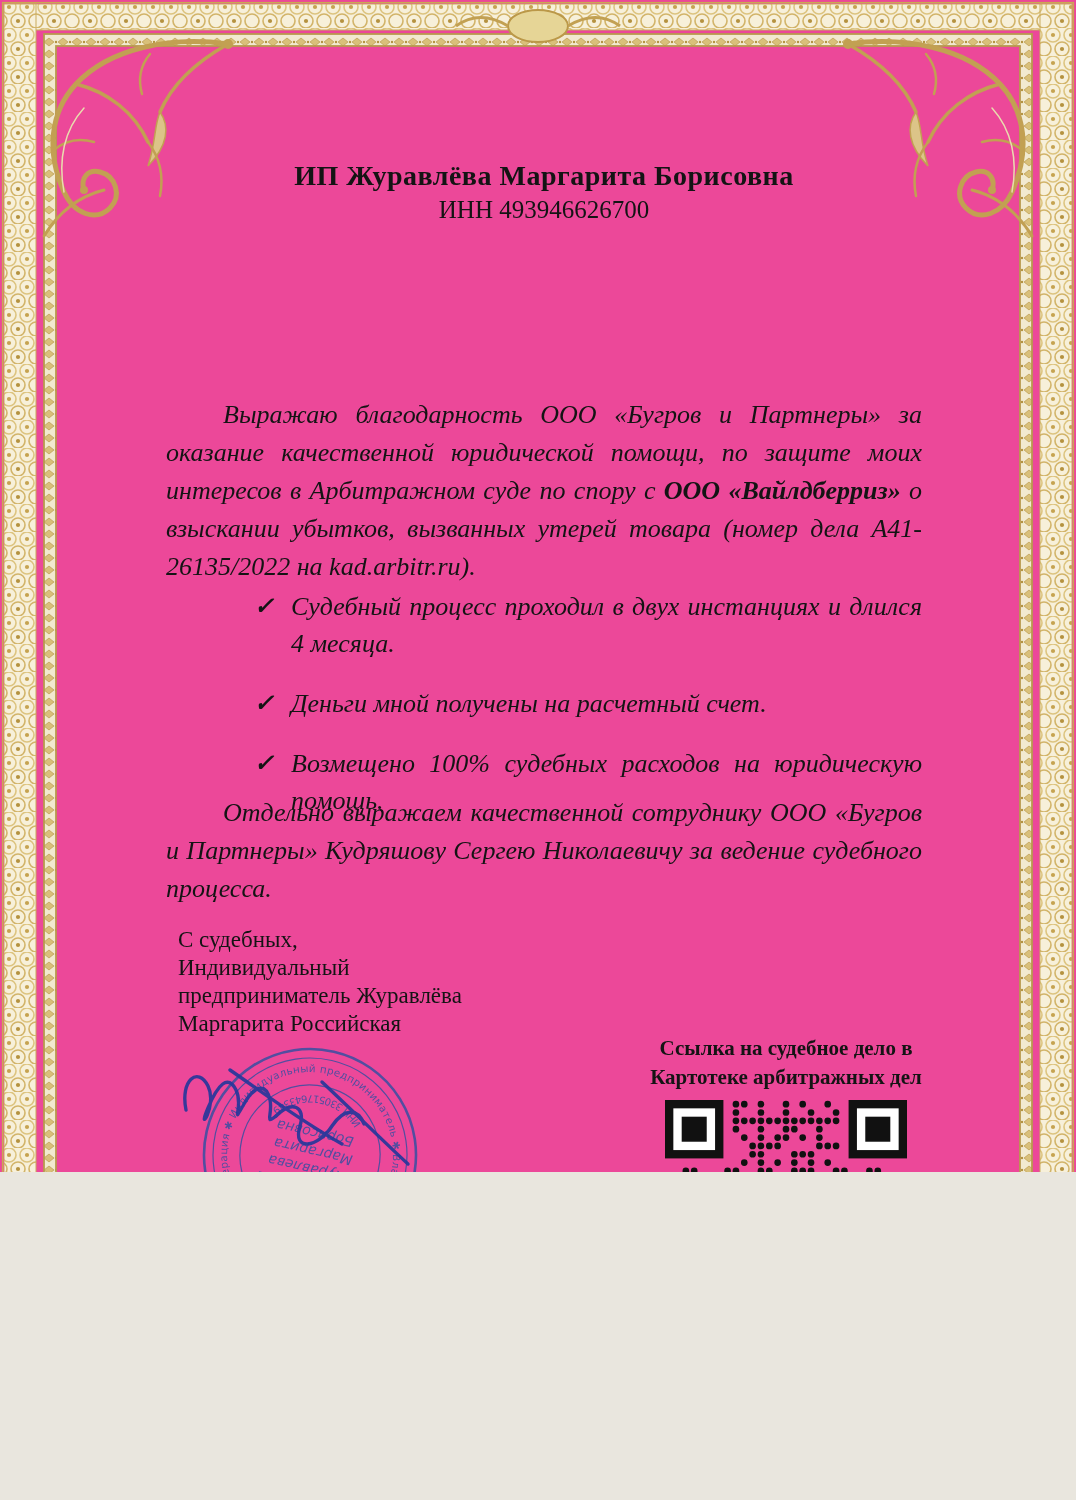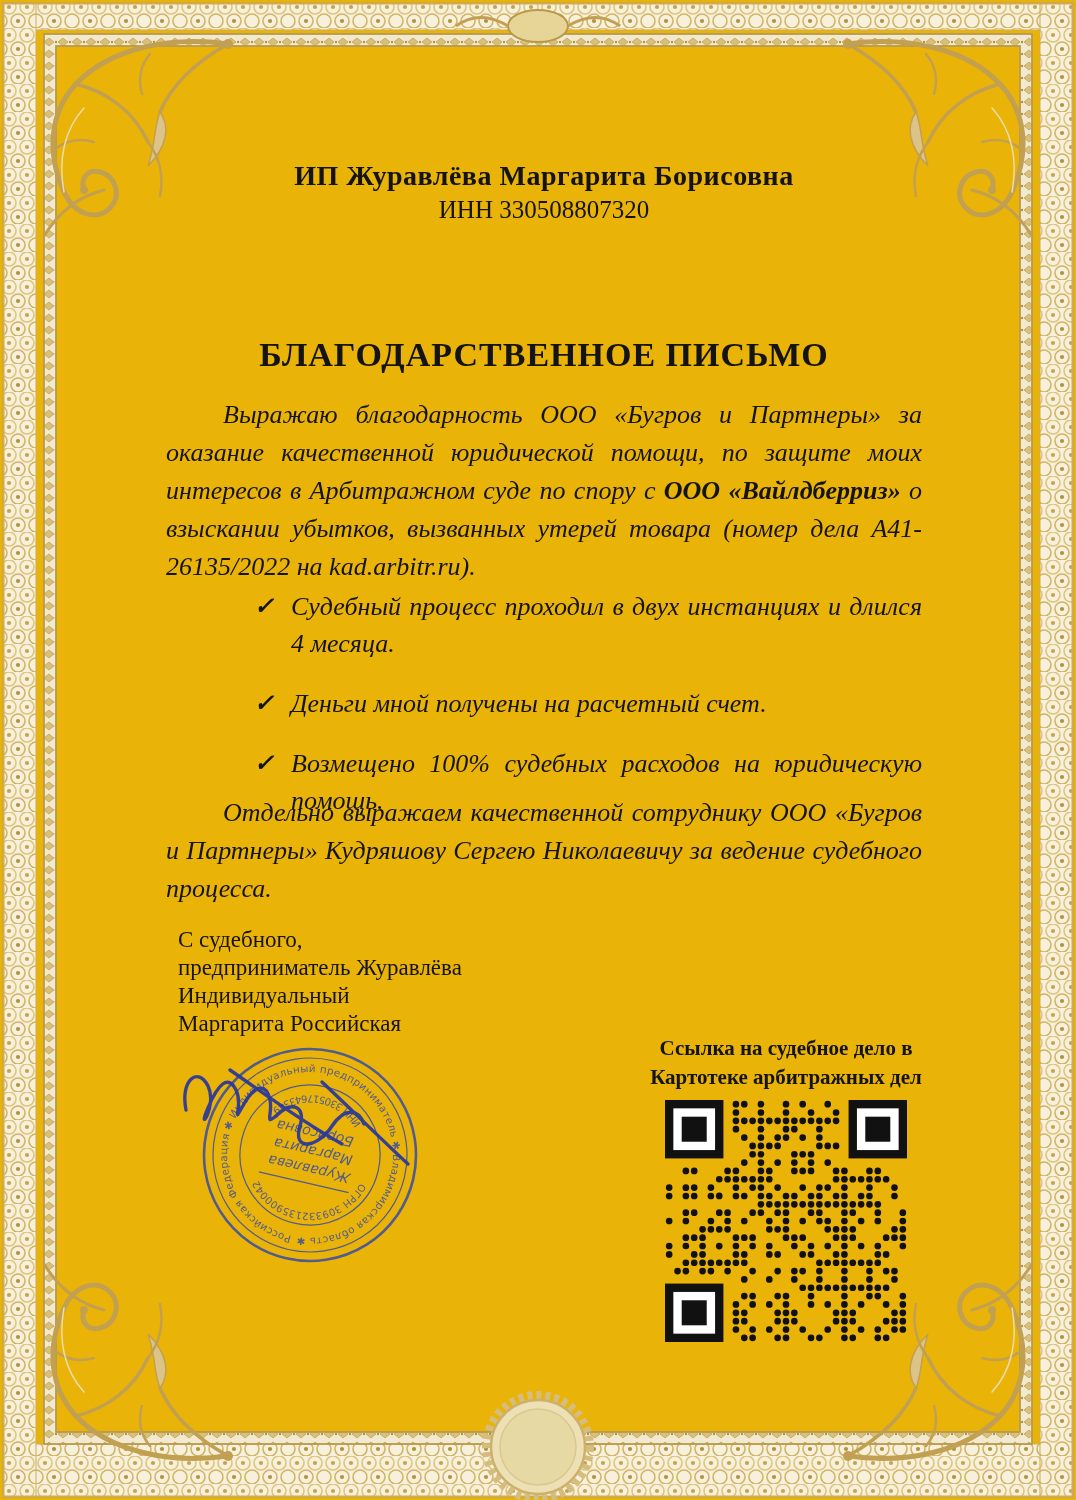--- a/index.html
+++ b/index.html
@@ -1,17 +1,17 @@
 <!DOCTYPE html>
 <html lang="ru"><head>
 <meta charset="utf-8">
 <style>
   html,body{margin:0;padding:0;}
   body{width:1076px;height:1500px;background:#e9e6de;font-family:"Liberation Serif",serif;}
-  .sheet{position:relative;width:1076px;height:1500px;background:#eab308;overflow:hidden;
+  .sheet{position:relative;width:1076px;height:1172px;background:#ec4899;overflow:hidden;
          color:#141414;}
   .border-svg{position:absolute;inset:0;width:1076px;height:1500px;pointer-events:none;}
 
   .content{position:absolute;left:166px;top:0;width:756px;height:1500px;}
 
   .letterhead{position:absolute;top:158px;left:0;width:100%;text-align:center;}
   .lh-name{font-size:28px;font-weight:bold;line-height:36px;letter-spacing:.5px;}
   .lh-line{font-size:25px;line-height:31px;}
 
   .title{position:absolute;top:336px;left:0;width:100%;text-align:center;
@@ -100,24 +100,23 @@
     <g>
       <circle cx="538" cy="1447" r="52" fill="none" stroke="#d5bd7f" stroke-width="8" stroke-dasharray="5 4"></circle>
       <circle cx="538" cy="1447" r="47" fill="#ece0b4" stroke="#cdb16a" stroke-width="2.5"></circle>
       <circle cx="538" cy="1447" r="38" fill="#e7d9a4" stroke="#dcc88e" stroke-width="1.5"></circle>
     </g>
   </svg>
 
   <div class="content">
     <div class="letterhead">
       <div class="lh-name">ИП Журавлёва Маргарита Борисовна</div>
-      <div class="lh-line">ИНН 330508807320</div>
+      <div class="lh-line">ИНН 493946626700</div>
     </div>
 
-    <div class="title">БЛАГОДАРСТВЕННОЕ ПИСЬМО</div>
 
     <p class="para p-intro"><span>Выражаю благодарность ООО «Бугров и Партнеры» за оказание качественной юридической помощи, по защите моих интересов в Арбитражном суде по спору с </span><b>ООО «Вайлдберриз»</b><span> о взыскании убытков, вызванных утерей товара (номер дела А41-26135/2022 на kad.arbitr.ru).</span></p>
 
     <ul class="checks">
       <li>
         <span class="chk">✓</span>
         <span>Судебный процесс проходил в двух инстанциях и длился 4 месяца.</span>
       </li>
       <li>
         <span class="chk">✓</span>
@@ -125,23 +124,23 @@
       </li>
       <li>
         <span class="chk">✓</span>
         <span>Возмещено 100% судебных расходов на юридическую помощь.</span>
       </li>
     </ul>
 
     <p class="para p-closing">Отдельно выражаем качественной сотруднику ООО «Бугров и Партнеры» Кудряшову Сергею Николаевичу за ведение судебного процесса.</p>
 
     <div class="sig-block">
-      <div>С судебного,</div>
+      <div>С судебных,</div>
+      <div>Индивидуальный</div>
       <div>предприниматель Журавлёва</div>
-      <div>Индивидуальный</div>
       <div>Маргарита Российская</div>
     </div>
   </div>
 
   <svg class="stamp-svg" viewBox="-112 -112 224 224" xmlns="http://www.w3.org/2000/svg">
     <g transform="rotate(193)" fill="none" stroke="#3d4fa1">
       <circle r="106" stroke-width="2.6"></circle>
       <circle r="97" stroke-width="1.2"></circle>
       <circle r="70" stroke-width="1.2"></circle>
       <path id="ringPath" d="M 0 -83 A 83 83 0 1 1 -0.01 -83" stroke="none"></path>

